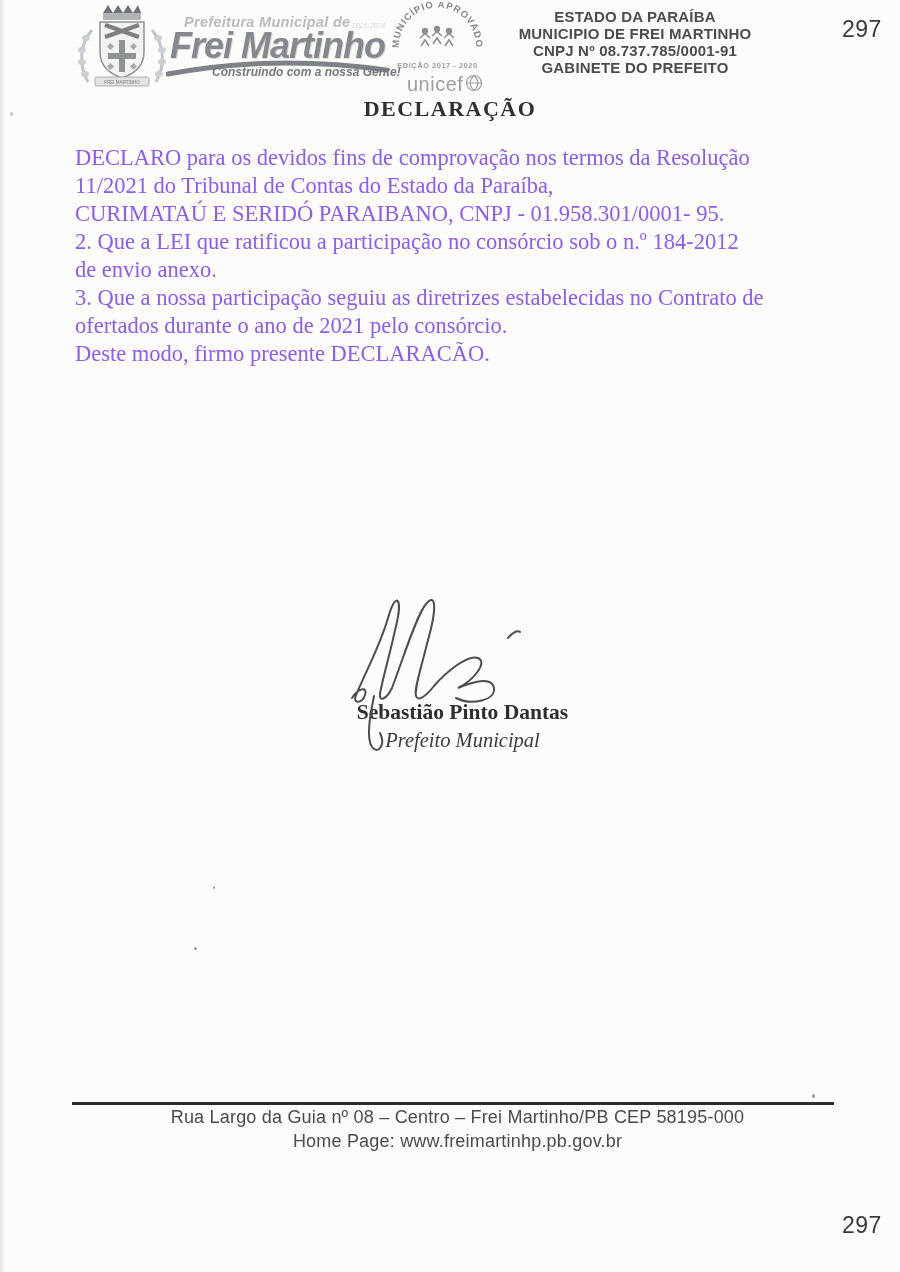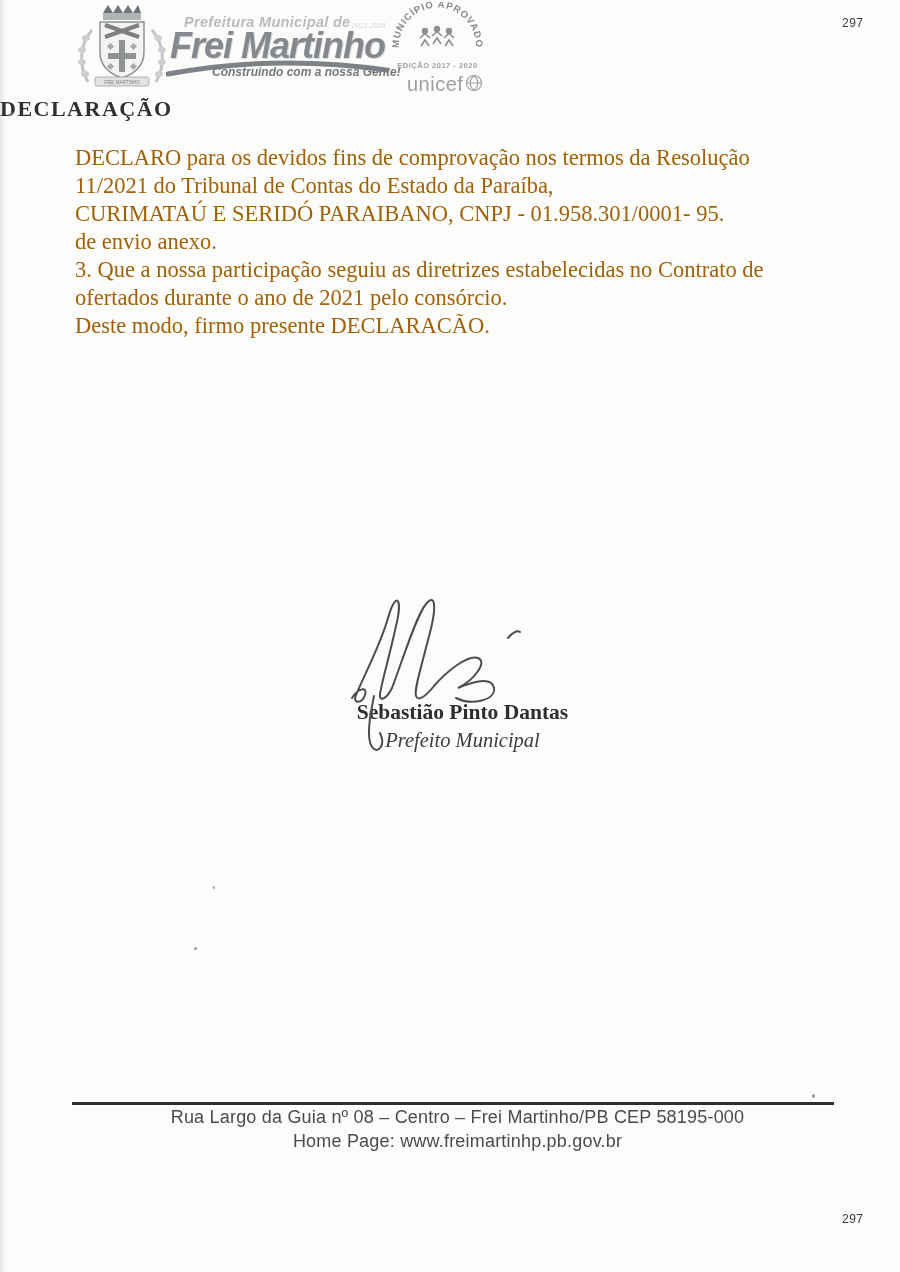--- a/index.html
+++ b/index.html
@@ -49,33 +49,33 @@
   }
   .seal{left:385px;top:2px;width:105px;height:96px;}
   .office{
     left:455px;top:8px;width:360px;text-align:center;
     font-family:"Liberation Sans","DejaVu Sans",sans-serif;
     font-weight:bold;font-size:15px;line-height:17px;color:#4c4c4c;
     letter-spacing:.2px;
   }
   .pagenum{
     font-family:"Liberation Sans","DejaVu Sans",sans-serif;
-    font-size:12px;color:#3a3a3a;letter-spacing:.5px;
+    font-size:23px;color:#3a3a3a;letter-spacing:.5px;
   }
   .pagenum.top{left:842px;top:16px;}
   .pagenum.bottom{left:842px;top:1212px;}
 
   
   .doc-title{
-    left:0;top:96px;width:900px;
+    left:0;top:96px;width:900px;text-align:center;
     font-weight:bold;font-size:22px;letter-spacing:1.5px;color:#303030;
   }
   .doc-lines{
     left:75px;top:144px;width:780px;
-    font-size:22.5px;line-height:28px;color:#a16207;
+    font-size:22.5px;line-height:28px;color:#8b5cf6;
   }
   .doc-lines .line{white-space:nowrap;}
   .date-line{
     left:75px;top:564px;font-size:22.5px;color:#3b3b3b;white-space:nowrap;
   }
   .sig-stroke{left:322px;top:596px;width:235px;height:170px;z-index:3;pointer-events:none;}
   .sig-name{
     left:290px;top:700px;width:345px;text-align:center;z-index:2;
     font-weight:bold;font-size:21.5px;color:#2e2e2e;white-space:nowrap;
   }
@@ -161,29 +161,36 @@
       <path d="M59,36 L64,31.5 L69,36 M60,44 L64,38 L68,44" fill="none"></path>
     </g>
     <text x="52.5" y="66" text-anchor="middle" font-size="7.5" font-weight="bold" fill="#9b9fa2" letter-spacing="0.5" font-family="Liberation Sans, sans-serif">EDIÇÃO 2017 - 2020</text>
     <text x="22" y="89" font-size="20" fill="#9ba0a4" letter-spacing="0.5" font-family="Liberation Sans, sans-serif">unicef</text>
     <g stroke="#9ba0a4" stroke-width="1.2" fill="none">
       <circle cx="89" cy="81" r="7.5"></circle>
       <path d="M81.5,81 H96.5 M89,73.5 C84,78 84,84 89,88.5 M89,73.5 C94,78 94,84 89,88.5"></path>
     </g>
   </svg>
 
+  <div class="abs office">
+    <div>ESTADO DA PARAÍBA</div>
+    <div>MUNICIPIO DE FREI MARTINHO</div>
+    <div>CNPJ Nº 08.737.785/0001-91</div>
+    <div>GABINETE DO PREFEITO</div>
+  </div>
 
   <div class="abs pagenum top">297</div>
 
   <div class="abs doc-title">DECLARAÇÃO</div>
 
   <div class="abs doc-lines">
     <div class="line">DECLARO para os devidos fins de comprovação nos termos da Resolução</div>
     <div class="line">11/2021 do Tribunal de Contas do Estado da Paraíba,</div>
     <div class="line">CURIMATAÚ E SERIDÓ PARAIBANO, CNPJ - 01.958.301/0001- 95.</div>
+    <div class="line">2. Que a LEI que ratificou a participação no consórcio sob o n.º 184-2012</div>
     <div class="line">de envio anexo.</div>
     <div class="line">3. Que a nossa participação seguiu as diretrizes estabelecidas no Contrato de</div>
     <div class="line">ofertados durante o ano de 2021 pelo consórcio.</div>
     <div class="line">Deste modo, firmo presente DECLARACÃO.</div>
   </div>
 
 
   <svg class="abs sig-stroke" viewBox="0 0 235 170">
     <g fill="none" stroke="#4d4d4d" stroke-width="2" stroke-linecap="round">
       <path d="M30,102

